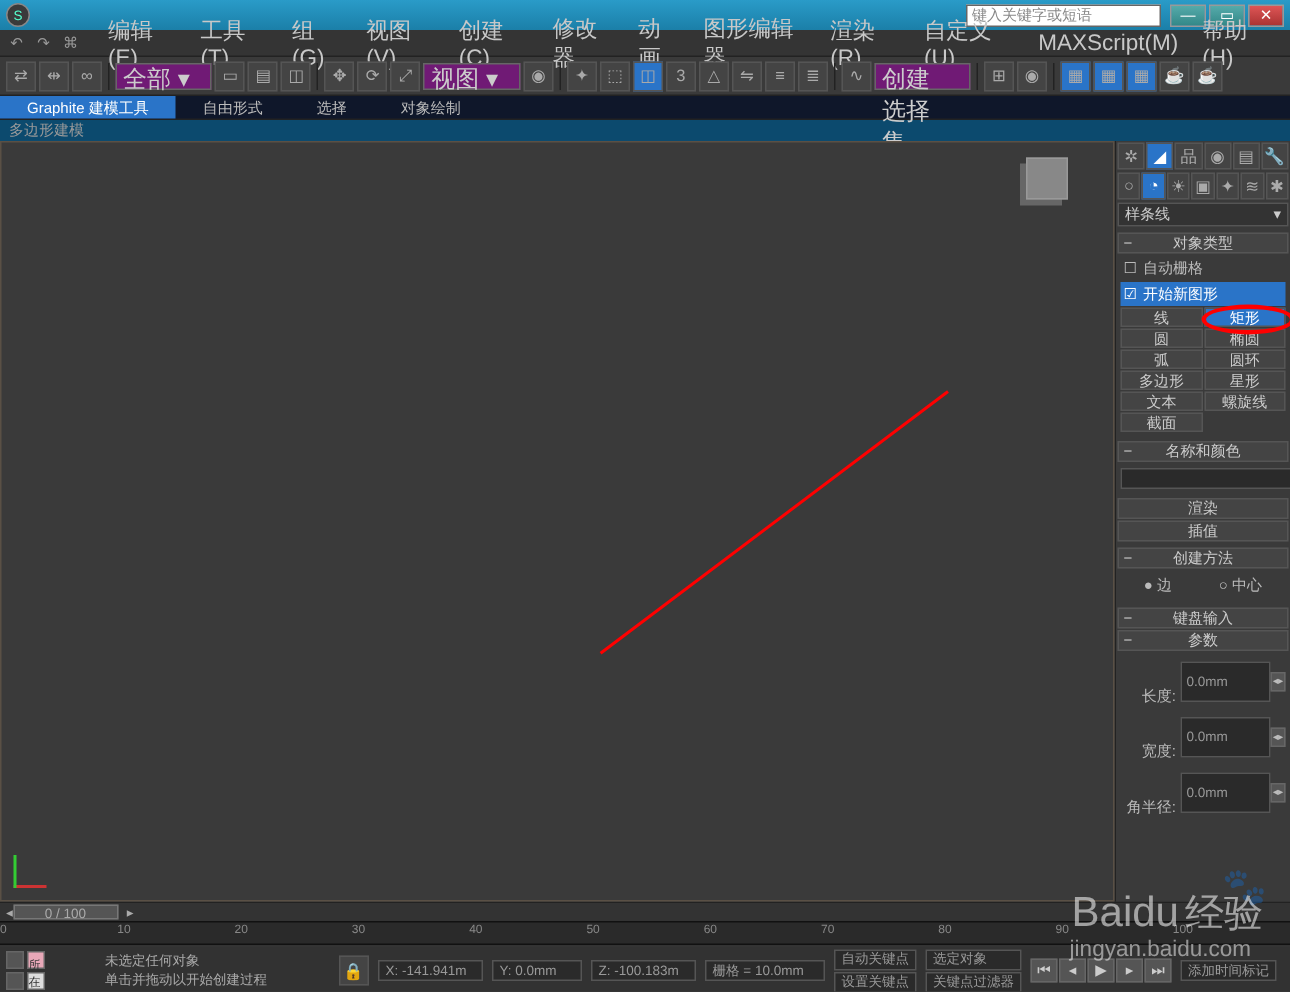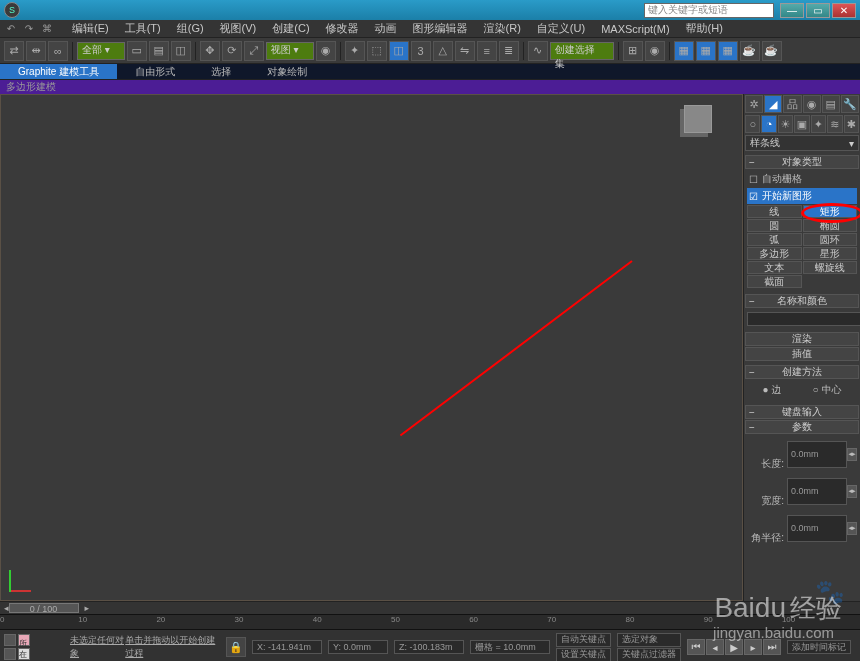--- a/index.html
+++ b/index.html
@@ -8,30 +8,30 @@
   .app-icon { width: 16px; height: 16px; border-radius: 50%; background: #3a3a3a; border: 1px solid #888; display: flex; align-items: center; justify-content: center; font-size: 9px; color: #5fc; margin-right: 6px; }
   .title-text { flex: 0 0 auto; white-space: nowrap; margin-left: 210px; font-size: 11px; }
   .title-gap { flex: 1; }
   .search-box { width: 130px; height: 15px; background: #fff; border: 1px solid #666; font-size: 10px; color: #888; padding: 0 3px; margin-right: 6px; display: flex; align-items: center; }
   .win-btns { display: flex; gap: 2px; }
   .win-btn { width: 24px; height: 15px; background: linear-gradient(#5aa,#388); border: 1px solid #999; display: flex; align-items: center; justify-content: center; color: #fff; font-size: 10px; }
   .win-btn.close { background: linear-gradient(#d55,#a33); }
   .menu-bar { height: 18px; background: #343434; display: flex; align-items: center; padding: 0 4px; border-bottom: 1px solid #222; }
   .qat { display: flex; gap: 4px; margin-right: 10px; }
   .qat span { width: 14px; height: 14px; display: flex; align-items: center; justify-content: center; color: #999; }
-  .menu-item { padding: 0 8px; color: #c8c8c8; font-size: 11px; }
+  .menu-item { padding: 0 8px; color: #c8c8c8; font-size: 15px; }
   .toolbar { height: 26px; background: #3a3a3a; border-bottom: 1px solid #222; display: flex; align-items: center; padding: 0 4px; gap: 2px; }
   .tb-btn { width: 20px; height: 20px; background: #444; border: 1px solid #555; display: flex; align-items: center; justify-content: center; color: #aaa; font-size: 11px; }
   .tb-btn.blue { background: #2a74c8; }
   .tb-sep { width: 1px; height: 18px; background: #222; margin: 0 2px; }
-  .tb-select { height: 18px; background: #4d7c0f; border: 1px solid #666; color: #ccc; font-size: 10px; padding: 0 14px 0 4px; }
+  .tb-select { height: 18px; background: #701a75; border: 1px solid #666; color: #ccc; font-size: 16px; padding: 0 14px 0 4px; }
   .ribbon-strip { height: 16px; background: #0f172a; display: flex; align-items: flex-end; border-bottom: 1px solid #222; }
   .ribbon-tab { padding: 0 18px; height: 100%; display: flex; align-items: center; font-size: 10px; color: #bbb; }
   .ribbon-tab.active { background: #2a74c8; color: #fff; }
-  .ribbon-sub { height: 14px; background: #4c1d95; color: #999; font-size: 10px; padding: 0 6px; display: flex; align-items: center; }
+  .ribbon-sub { height: 14px; background: #0c4a6e; color: #999; font-size: 10px; padding: 0 6px; display: flex; align-items: center; }
   .main { display: flex; height: 507px; }
   .viewport-wrap { flex: 1; display: flex; flex-direction: column; border-right: 1px solid #222; }
   .vp-label { height: 14px; background: #333; color: #c8c8c8; font-size: 10px; padding: 0 4px; display: flex; align-items: center; }
   .viewport { flex: 1; background: #3a3a3a; border: 1px solid #5a5045; position: relative; }
   .home-cube { position: absolute; top: 10px; right: 30px; width: 28px; height: 28px; background: #888; border: 1px solid #999; box-shadow: -4px 4px 0 #666; }
   .axis { position: absolute; bottom: 8px; left: 8px; width: 30px; height: 30px; }
   .axis::before { content: ""; position: absolute; bottom: 0; left: 0; width: 22px; height: 2px; background: #c33; }
   .axis::after { content: ""; position: absolute; bottom: 0; left: 0; width: 2px; height: 22px; background: #3c3; }
   .arrow-line { position: absolute; top: 165px; right: 110px; width: 290px; height: 2px; background: #ff0000; transform-origin: right center; transform: rotate(-37deg); }
   .sidebar { width: 116px; background: #3a3a3a; display: flex; flex-direction: column; padding: 1px; }
@@ -63,21 +63,21 @@
   .ticks { height: 16px; background: #2a2a2a; position: relative; border-top: 1px solid #111; border-bottom: 1px solid #111; }
   .tick-labels { position: absolute; top: 0; left: 0; right: 0; display: flex; }
   .tick-labels span { flex: 1; font-size: 8px; color: #888; }
   .status { height: 32px; background: #323232; display: flex; align-items: center; padding: 0 4px; gap: 6px; font-size: 10px; }
   .status .block { height: 14px; background: #2a2a2a; border: 1px solid #555; display: flex; align-items: center; padding: 0 4px; color: #999; font-size: 9px; }
   .status-left { display: flex; flex-direction: column; gap: 2px; width: 60px; }
   .status-left .row { display: flex; gap: 2px; }
   .sq { width: 12px; height: 12px; background: #555; border: 1px solid #666; }
   .sq.pink { background: #e8a8b8; }
   .sq.white { background: #ddd; color: #333; font-size: 8px; display: flex; align-items: center; justify-content: center; }
-  .info-col { display: flex; flex-direction: row; gap: 0; font-size: 9px; color: #aaa; width: 150px; text-decoration: underline; }
+  .info-col { display: flex; flex-direction: column; gap: 0; font-size: 9px; color: #aaa; width: 150px; }
   .play-ctrl { display: flex; gap: 1px; }
   .play-ctrl .b { width: 18px; height: 16px; background: #555; border: 1px solid #666; display: flex; align-items: center; justify-content: center; color: #ccc; font-size: 10px; }
   .watermark { position: absolute; bottom: 35px; right: 18px; font-size: 28px; color: rgba(255,255,255,0.55); font-weight: normal; display: flex; align-items: baseline; pointer-events: none; text-align: center; }
   .watermark .cn { font-size: 26px; margin-left: 4px; }
   .watermark-sub { position: absolute; bottom: 20px; right: 26px; font-size: 15px; color: rgba(255,255,255,0.5); pointer-events: none; }
   .paw { position: absolute; bottom: 55px; right: 15px; color: rgba(255,255,255,0.4); font-size: 24px; pointer-events: none; }
 </style>
 </head>
 <body>
 

